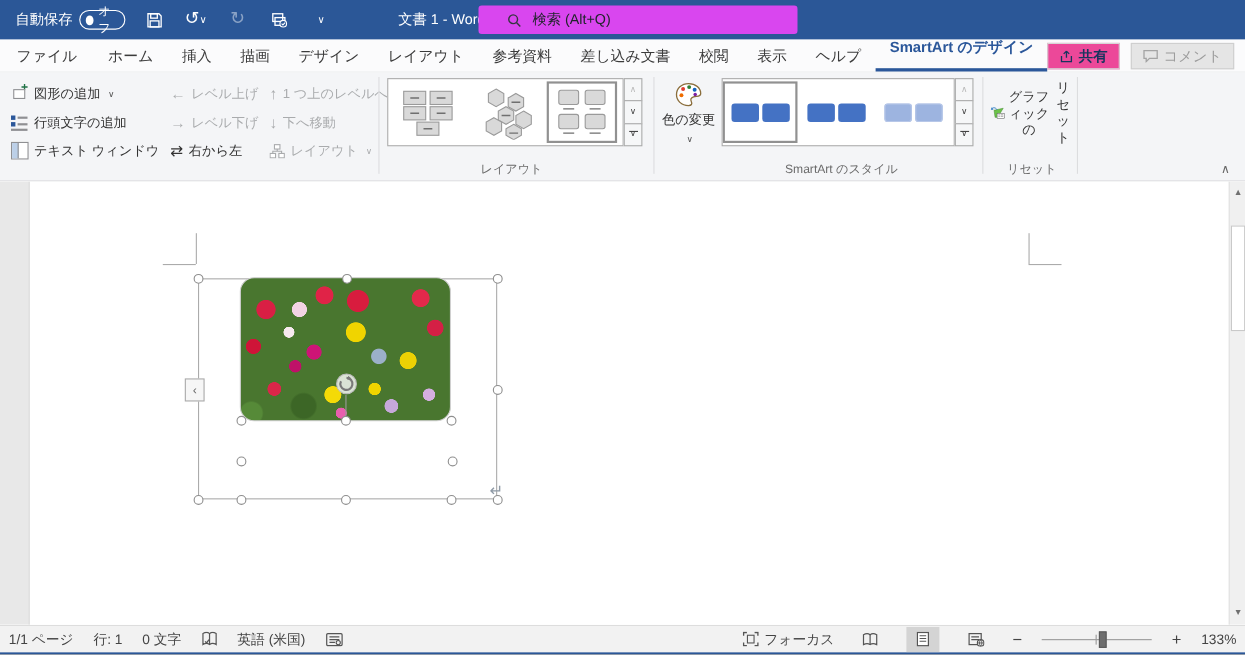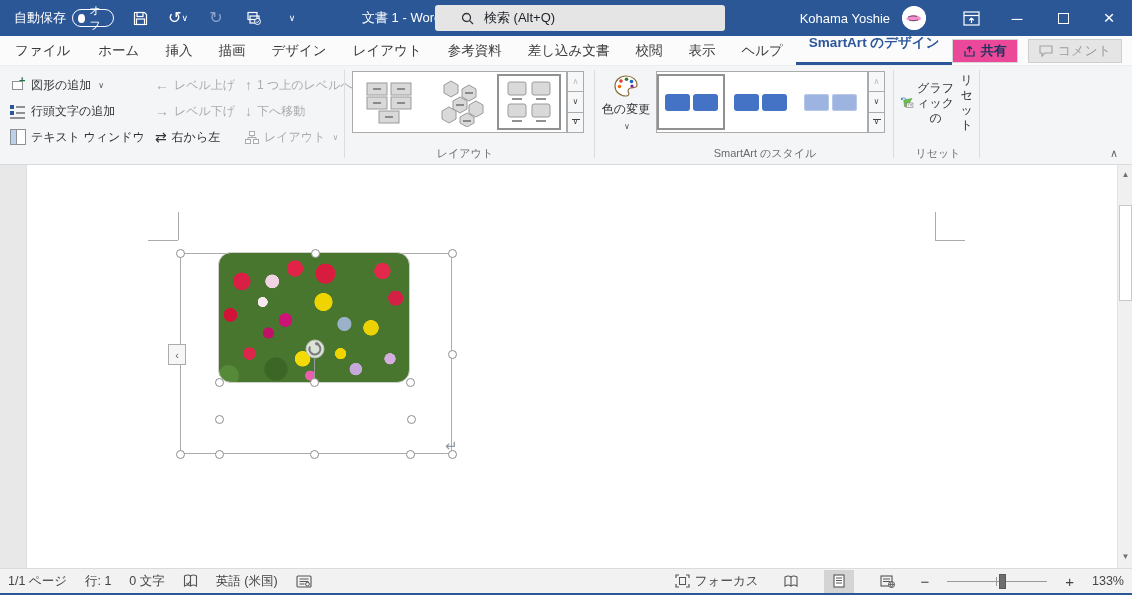--- a/index.html
+++ b/index.html
@@ -13,21 +13,21 @@
   .titlebar { height:36px; background:#2b5797; color:#fff; display:flex; align-items:center; font-size:13px; position:relative; }
   .titlebar .qat { display:flex; align-items:center; gap:14px; padding-left:14px; }
   .autosave { display:flex; align-items:center; gap:6px; }
   .toggle-pill { width:42px; height:18px; border:1px solid #fff; border-radius:9px; display:flex; align-items:center; gap:4px; padding:0 5px; font-size:11px; }
   .toggle-dot { width:9px; height:9px; background:#fff; border-radius:50%; }
   .qbtn { display:flex; align-items:center; justify-content:center; width:24px; height:26px; color:#fff; }
   .qbtn.dim { opacity:.45; }
   .glyph15 { font-size:16px; line-height:1; }
   .chev { font-size:9px; letter-spacing:0; }
   .doc-title { margin-left:58px; white-space:nowrap; }
-  .search-box { position:absolute; left:435px; top:5px; width:290px; height:26px; background:#e5e5e5; border-radius:3px; display:flex; align-items:center; gap:10px; padding-left:26px; color:#20242b; font-size:13px; }
+  .search-box { position:absolute; left:435px; top:5px; width:290px; height:26px; background:#d946ef; border-radius:3px; display:flex; align-items:center; gap:10px; padding-left:26px; color:#20242b; font-size:13px; }
   .tb-right { position:absolute; right:0; top:0; height:36px; display:flex; align-items:center; }
   .user-name { margin-right:12px; }
   .avatar { width:24px; height:24px; border-radius:50%; background:#fff; margin-right:22px; overflow:hidden; }
   .winbtn { width:46px; height:36px; display:flex; align-items:center; justify-content:center; color:#fff; font-size:15px; }
   .maxbox { width:11px; height:11px; border:1px solid #fff; }
   
   .tabrow { height:30px; background:#fbfbfc; display:flex; align-items:stretch; font-size:13.5px; color:#3b3b3b; position:relative; border-bottom:1px solid #eceded; }
   .tab { display:flex; align-items:center; padding:0 13px; white-space:nowrap; }
   .tab.file { padding:0 15px; }
   .tab.ctx { color:#2b579a; }
@@ -173,42 +173,20 @@
         </div>
     </div>
     <div class="doc-title">文書 1 - Word</div>
     <div class="search-box">
       <svg width="13" height="13" viewBox="0 0 13 13">
           <circle cx="5.5" cy="5.5" r="4" fill="none" stroke="#33373d" stroke-width="1.3"></circle>
           <path d="M8.5 8.5l3.5 3.5" stroke="#33373d" stroke-width="1.3"></path>
         </svg>
       <span>検索 (Alt+Q)</span>
     </div>
-    <div class="tb-right">
-      <span class="user-name">Kohama Yoshie</span>
-      <span class="avatar">
-        <svg width="24" height="24" viewBox="0 0 24 24">
-            <circle cx="12" cy="12" r="12" fill="#fff"></circle>
-            <path d="M4 13c3-4 8-5 12-3 3 1.5 4 3 2 4-3 1.5-9 2-12 0" fill="#f48fd0"></path>
-            <path d="M6 11c2-1 6-1.5 9-.5M7 14c3 1 7 .8 9-.2" stroke="#333" stroke-width=".7" fill="none"></path>
-          </svg>
-      </span>
-      <span class="winbtn">
-        <svg width="17" height="15" viewBox="0 0 17 15">
-            <rect x="1" y="1" width="15" height="13" fill="none" stroke="#fff" stroke-width="1.2"></rect>
-            <path d="M1 4.5h15" stroke="#fff" stroke-width="1.2"></path>
-            <path d="M8.5 12V7m0 0l-2.3 2.3M8.5 7l2.3 2.3" stroke="#fff" stroke-width="1.2" fill="none"></path>
-          </svg>
-      </span>
-      <span class="winbtn">─</span>
-      <span class="winbtn">
-          <span class="maxbox"></span>
-        </span>
-      <span class="winbtn" style="font-size:19px;">×</span>
-    </div>
   </div>
 
   <div class="tabrow">
     <div class="tab file">ファイル</div>
     <div class="tab">ホーム</div>
     <div class="tab">挿入</div>
     <div class="tab">描画</div>
     <div class="tab">デザイン</div>
     <div class="tab">レイアウト</div>
     <div class="tab">参考資料</div>

